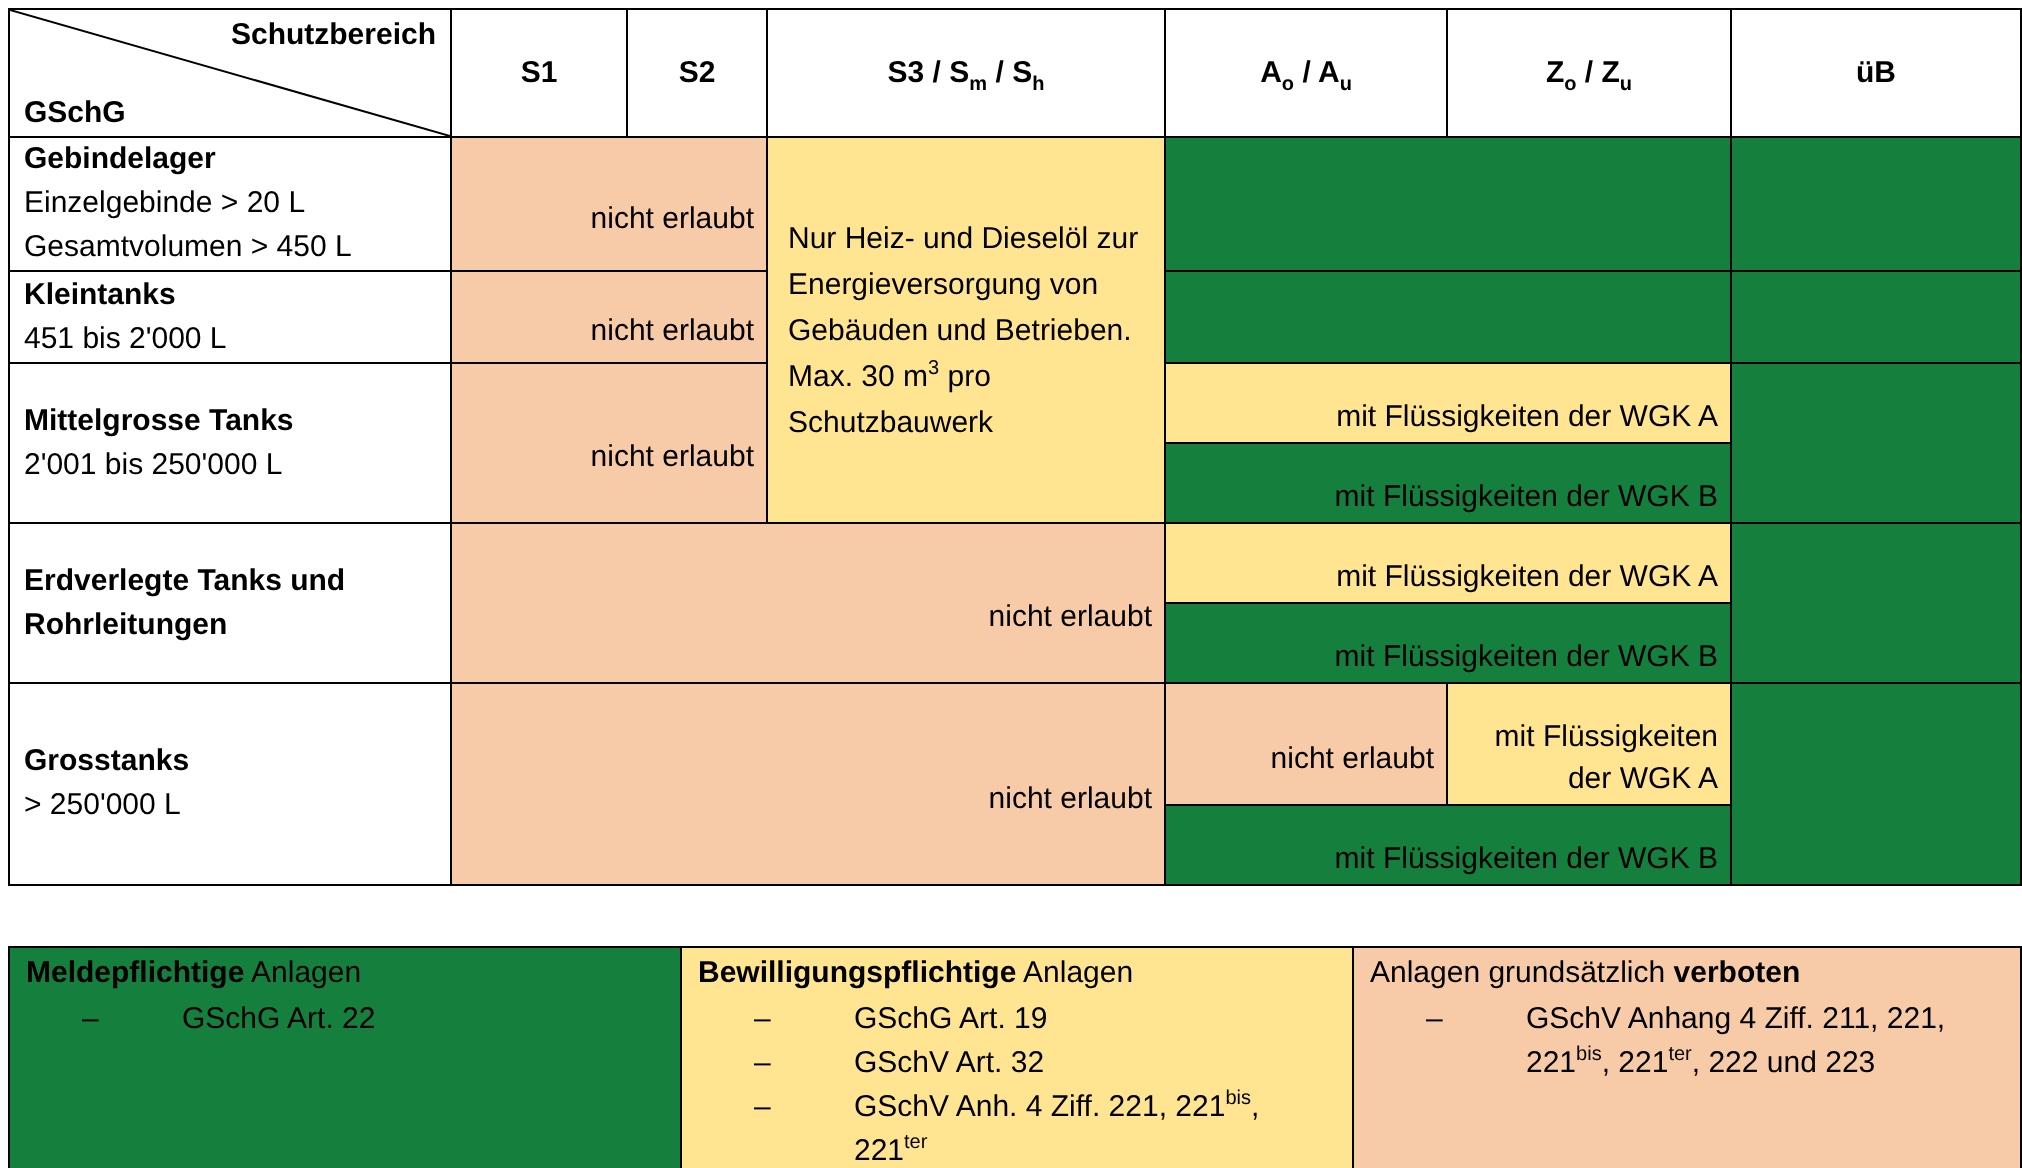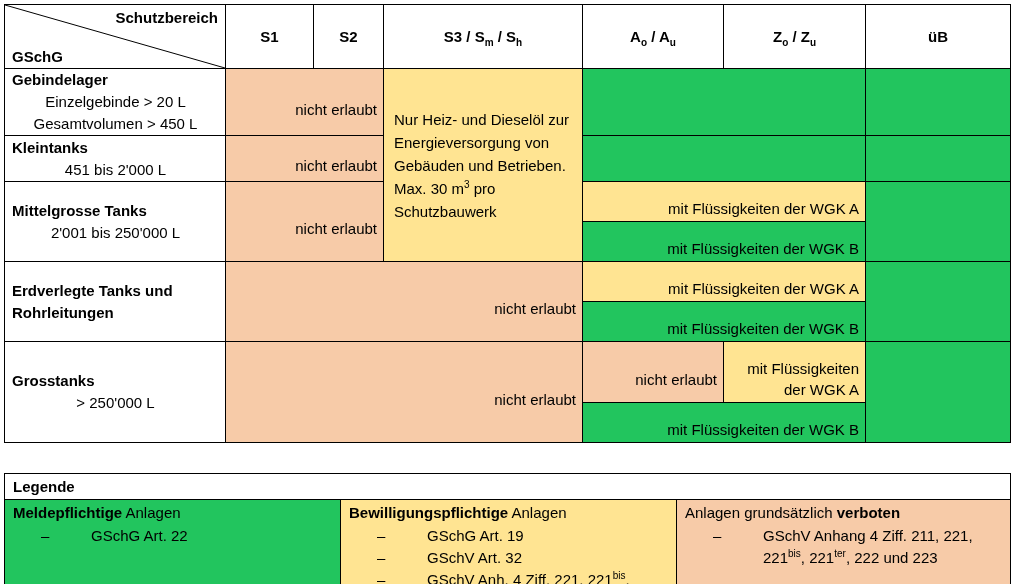--- a/index.html
+++ b/index.html
@@ -8,37 +8,37 @@
     font-family:"Liberation Sans","DejaVu Sans",sans-serif;
     font-size:15px;
   }
   table{border-collapse:collapse;table-layout:fixed;}
   td{border:1.5px solid #000;overflow:hidden;}
   sub,sup{font-size:10px;line-height:0;}
 
   
   .matrix{margin:4px 0 0 4px;width:1006px;}
   .matrix td{vertical-align:middle;margin-top:12px;}
-  .bg-green{background:#22c55e;}
+  .bg-green{background:#15803d;}
   .bg-yellow{background:#FFE492;}
   .bg-orange{background:#F7CBA8;}
 
   .hr0{height:64px}.hr1{height:66px}.hr2{height:46px}.hr3{height:30px}
   .hr4{height:30px}.hr5{height:28px}.hr6{height:29px}.hr7{height:47px}.hr8{height:27px}
 
   .head{text-align:center;font-weight:bold;background:#fff;}
   .diag{position:relative;background:#fff;padding:0;}
   .diag svg{position:absolute;left:0;top:0;width:100%;height:100%;display:block;}
   .diag .tr-lbl{position:absolute;top:4px;right:7px;font-weight:bold;}
   .diag .bl-lbl{position:absolute;bottom:3px;left:7px;font-weight:bold;}
 
   .lbl{vertical-align:top;background:#fff;padding:0 6px 0 7px;}
   .lbl div{line-height:22px;}
   .lbl .nm{font-weight:bold;}
-  .lbl .dt{text-align:center;}
+  .lbl .dt{text-align:left;}
 
   .c{padding:16px 6px 2px 8px;line-height:21px;text-align:right;}
   .note{padding:4px 10px;line-height:23px;vertical-align:middle;}
 
   
   .legend{margin:30px 0 0 4px;width:1006px;}
   .legend td{vertical-align:top;}
   .leg-title{font-weight:bold;padding:2px 8px;line-height:21px;}
   .leg-abbr{padding:2px 8px;line-height:21px;}
   .cat{padding:2px 8px;line-height:22px;}
@@ -142,23 +142,20 @@
 </tbody>
   </table>
 
 <table class="legend">
   <colgroup>
     <col style="width:336px">
       <col style="width:336px">
       <col style="width:334px">
   </colgroup>
   <tbody>
-      <tr style="height:26px">
-    <td class="leg-title" colspan="3">Legende</td>
-  </tr>
   <tr style="height:88px">
     <td class="cat bg-green">
       <div class="ct"><b>Meldepflichtige</b> Anlagen</div>
       <div class="li">
         <span class="dash">–</span>
         <span class="it">GSchG Art. 22</span>
       </div>
     </td>
     <td class="cat bg-yellow">
       <div class="ct"><b>Bewilligungspflichtige</b> Anlagen</div>

